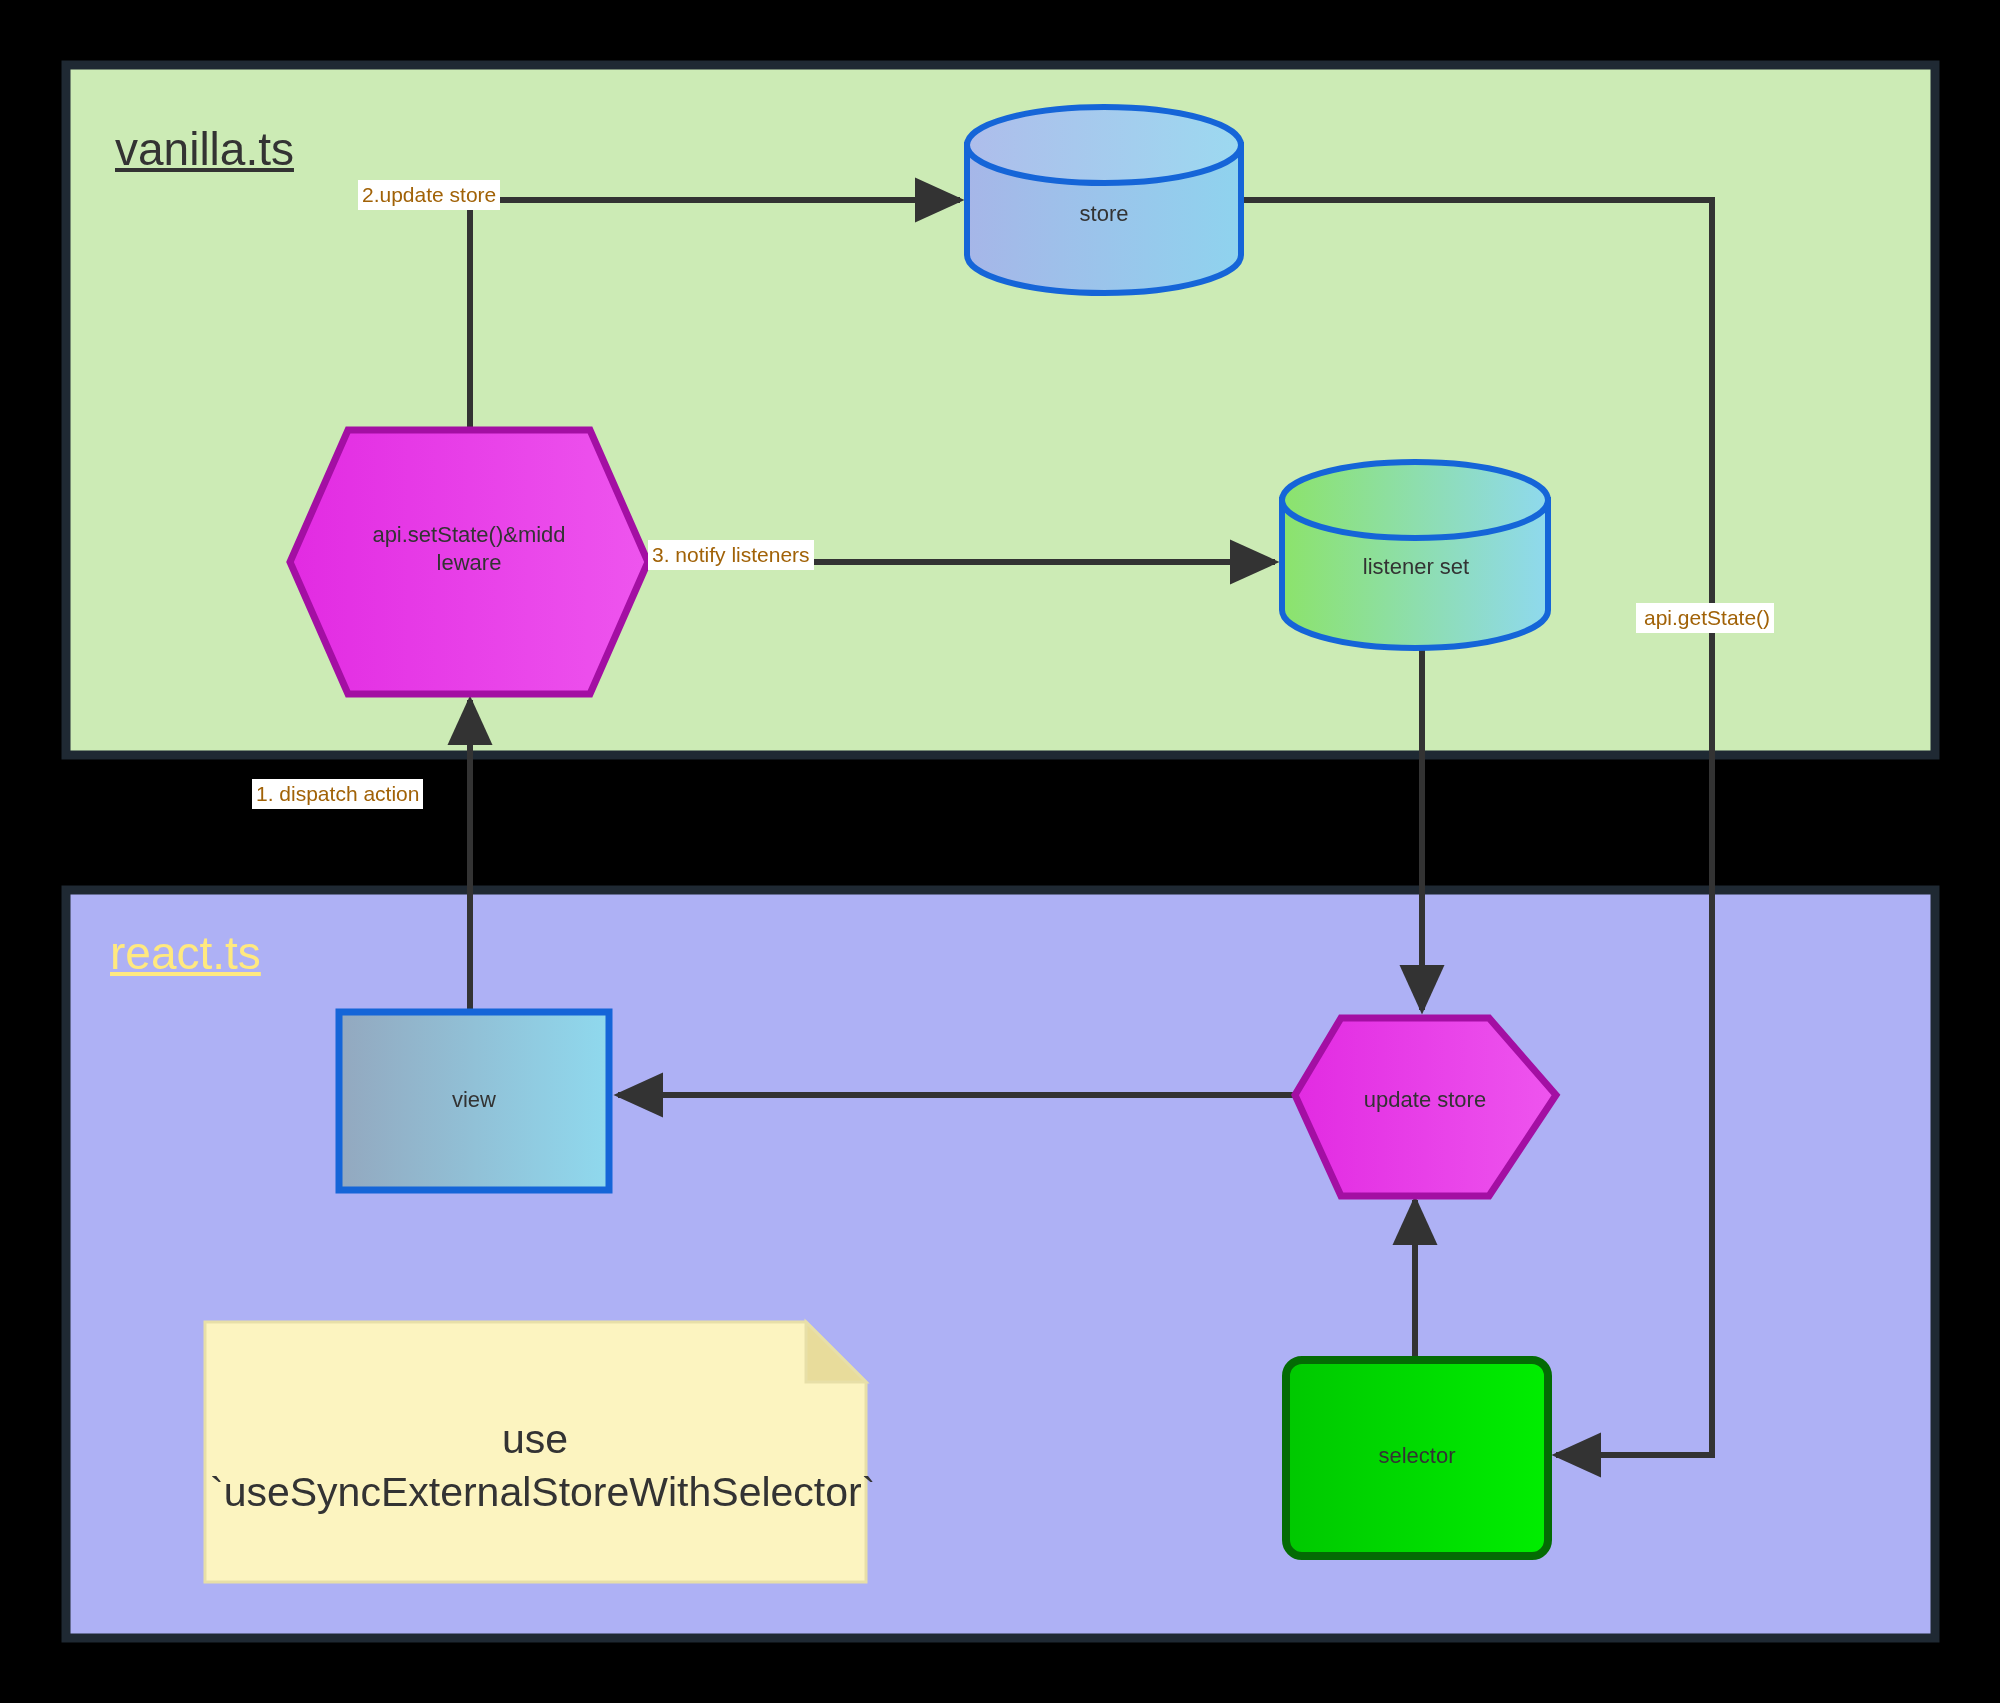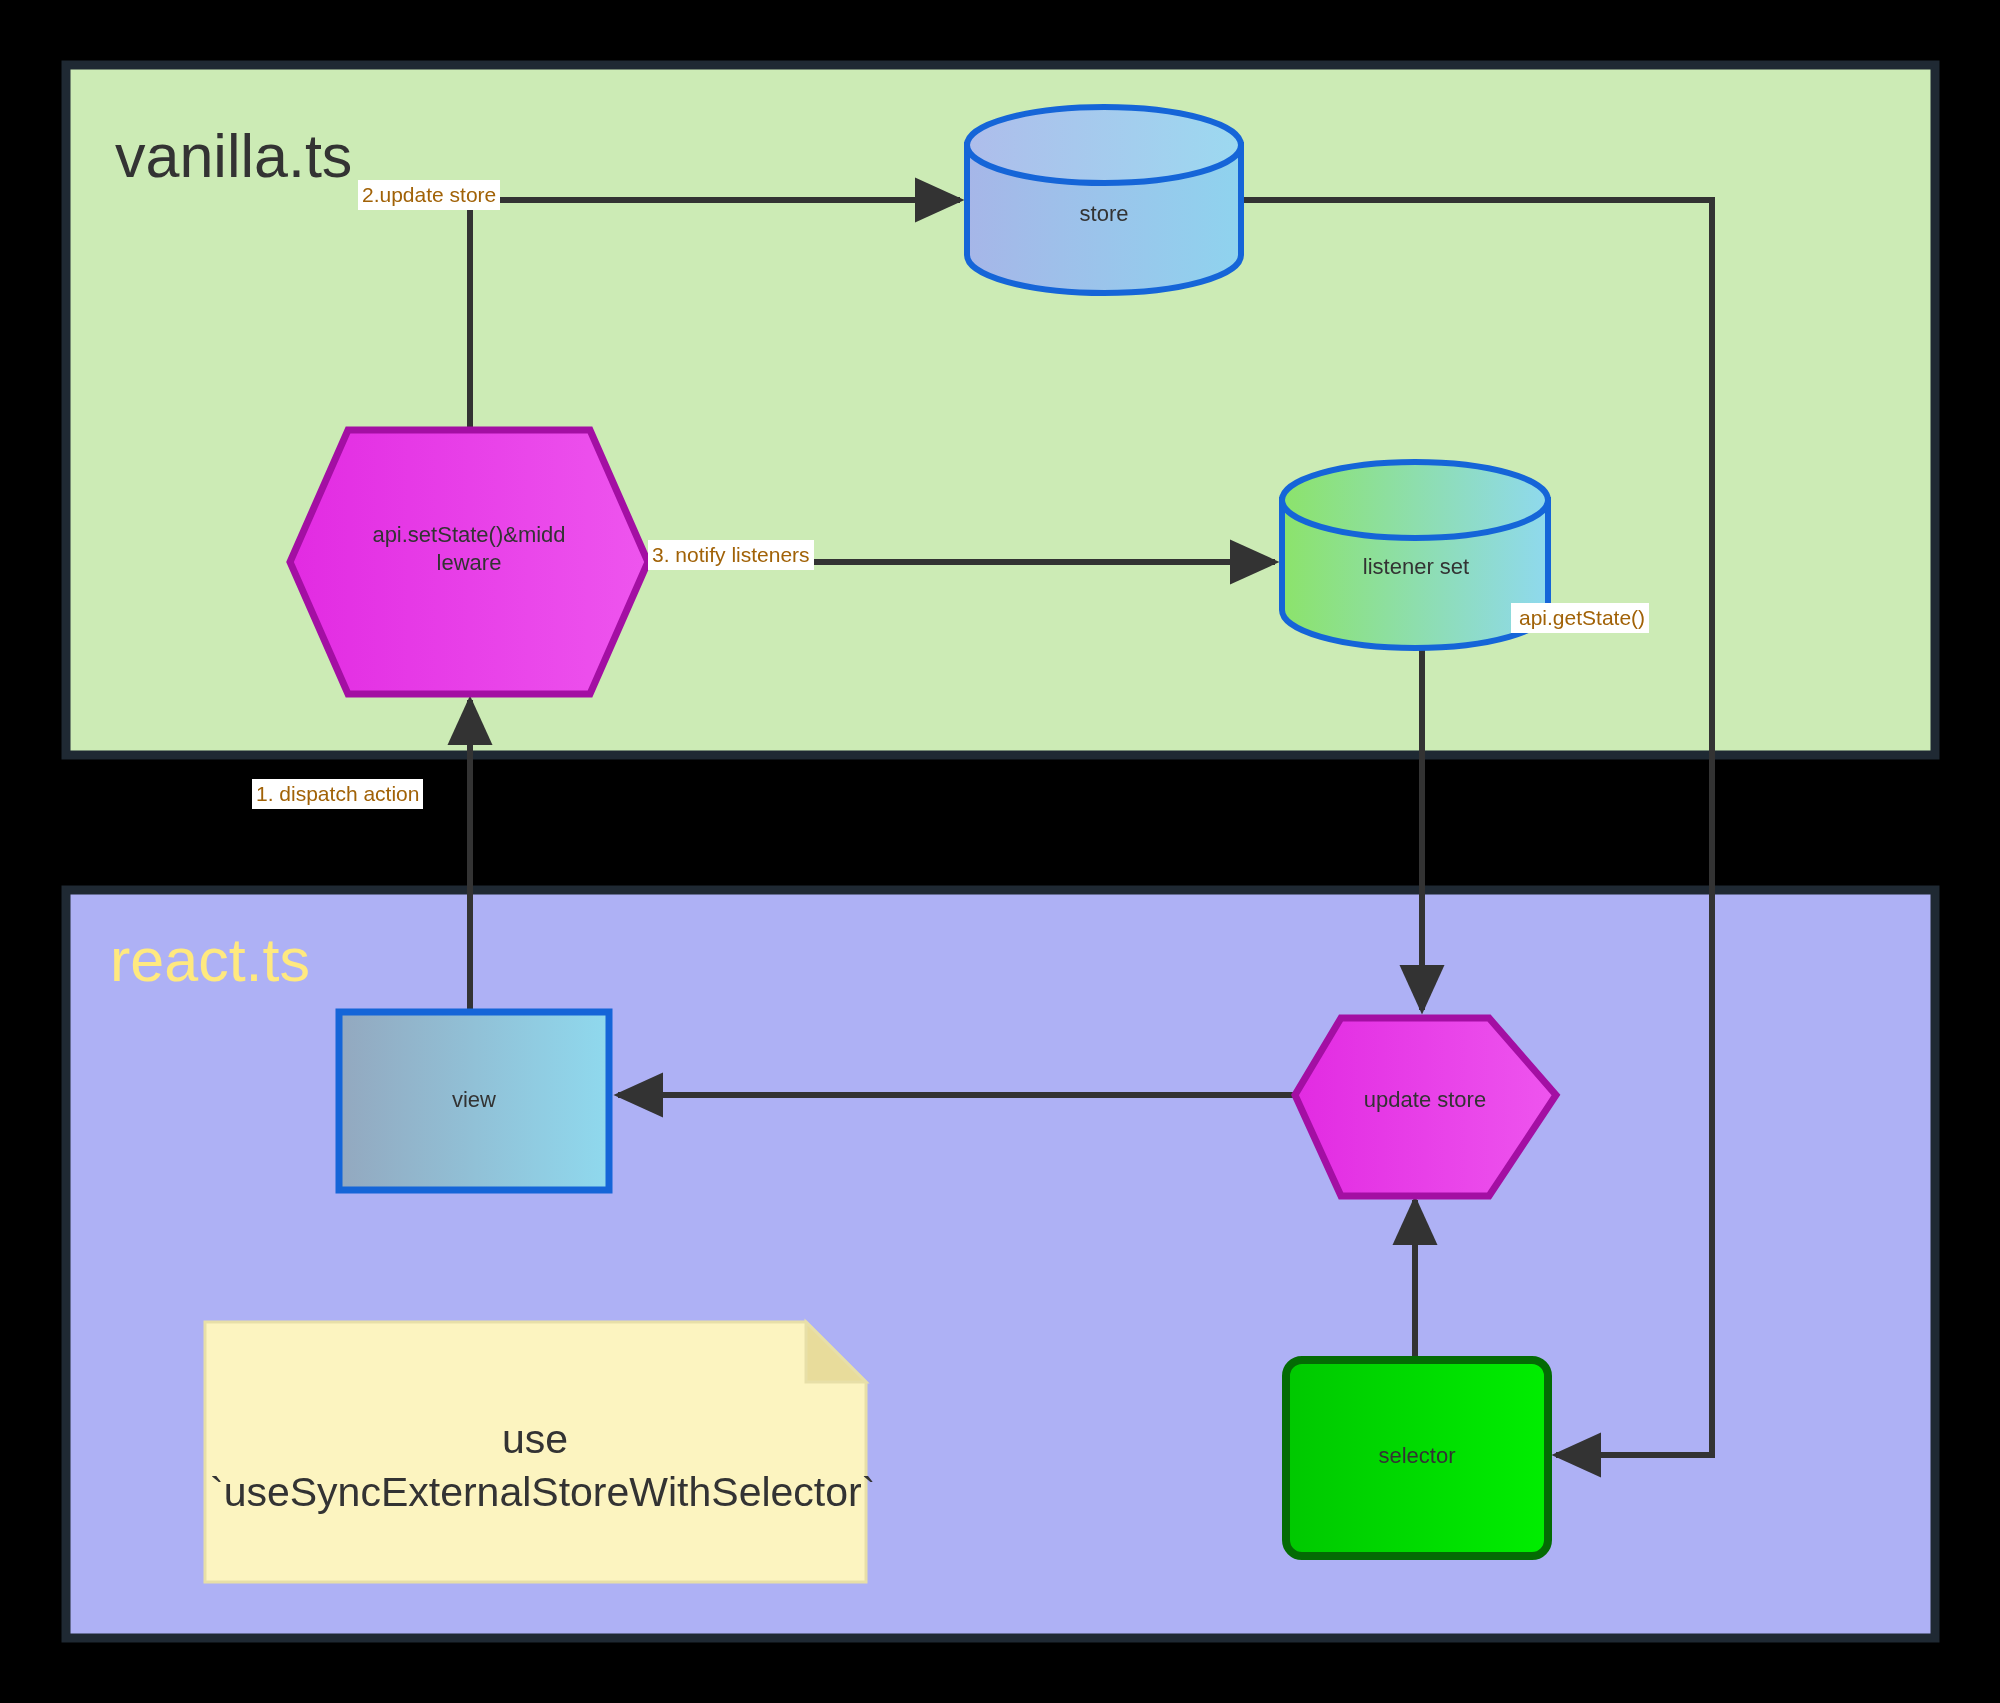--- a/index.html
+++ b/index.html
@@ -35,22 +35,23 @@
     position: absolute;
     color: #333333;
     font-size: 22px;
     line-height: 1.25;
     text-align: center;
     white-space: pre-line;
     pointer-events: none;
   }
   .section-title {
     position: absolute;
-    font-size: 61px;
+    font-size: 46px;
     line-height: 1;
+    text-decoration: underline;
   }
   .note-text {
     position: absolute;
     color: #333333;
     font-size: 41px;
     line-height: 1.3;
     text-align: center;
     white-space: pre-line;
   }
 </style>
@@ -162,18 +163,18 @@
 
   <div class="node-label" style="left:1288px; top:1442px; width:258px;">selector</div>
 
   <div class="note-text" style="left:210px; top:1413px; width:650px;">use
 `useSyncExternalStoreWithSelector`</div>
 
   <div class="edge-label" style="left:358px; top:180px;">2.update store</div>
 
   <div class="edge-label" style="left:648px; top:540px;">3. notify listeners</div>
 
-  <div class="edge-label" style="left:1511px; top:603px;padding-left:8px;">api.getState()</div>
+  <div class="edge-label" style="left:1636px; top:603px;padding-left:8px;">api.getState()</div>
 
   <div class="edge-label" style="left:252px; top:779px;">1. dispatch action</div>
 
 
 </div>
 
 </body></html>

